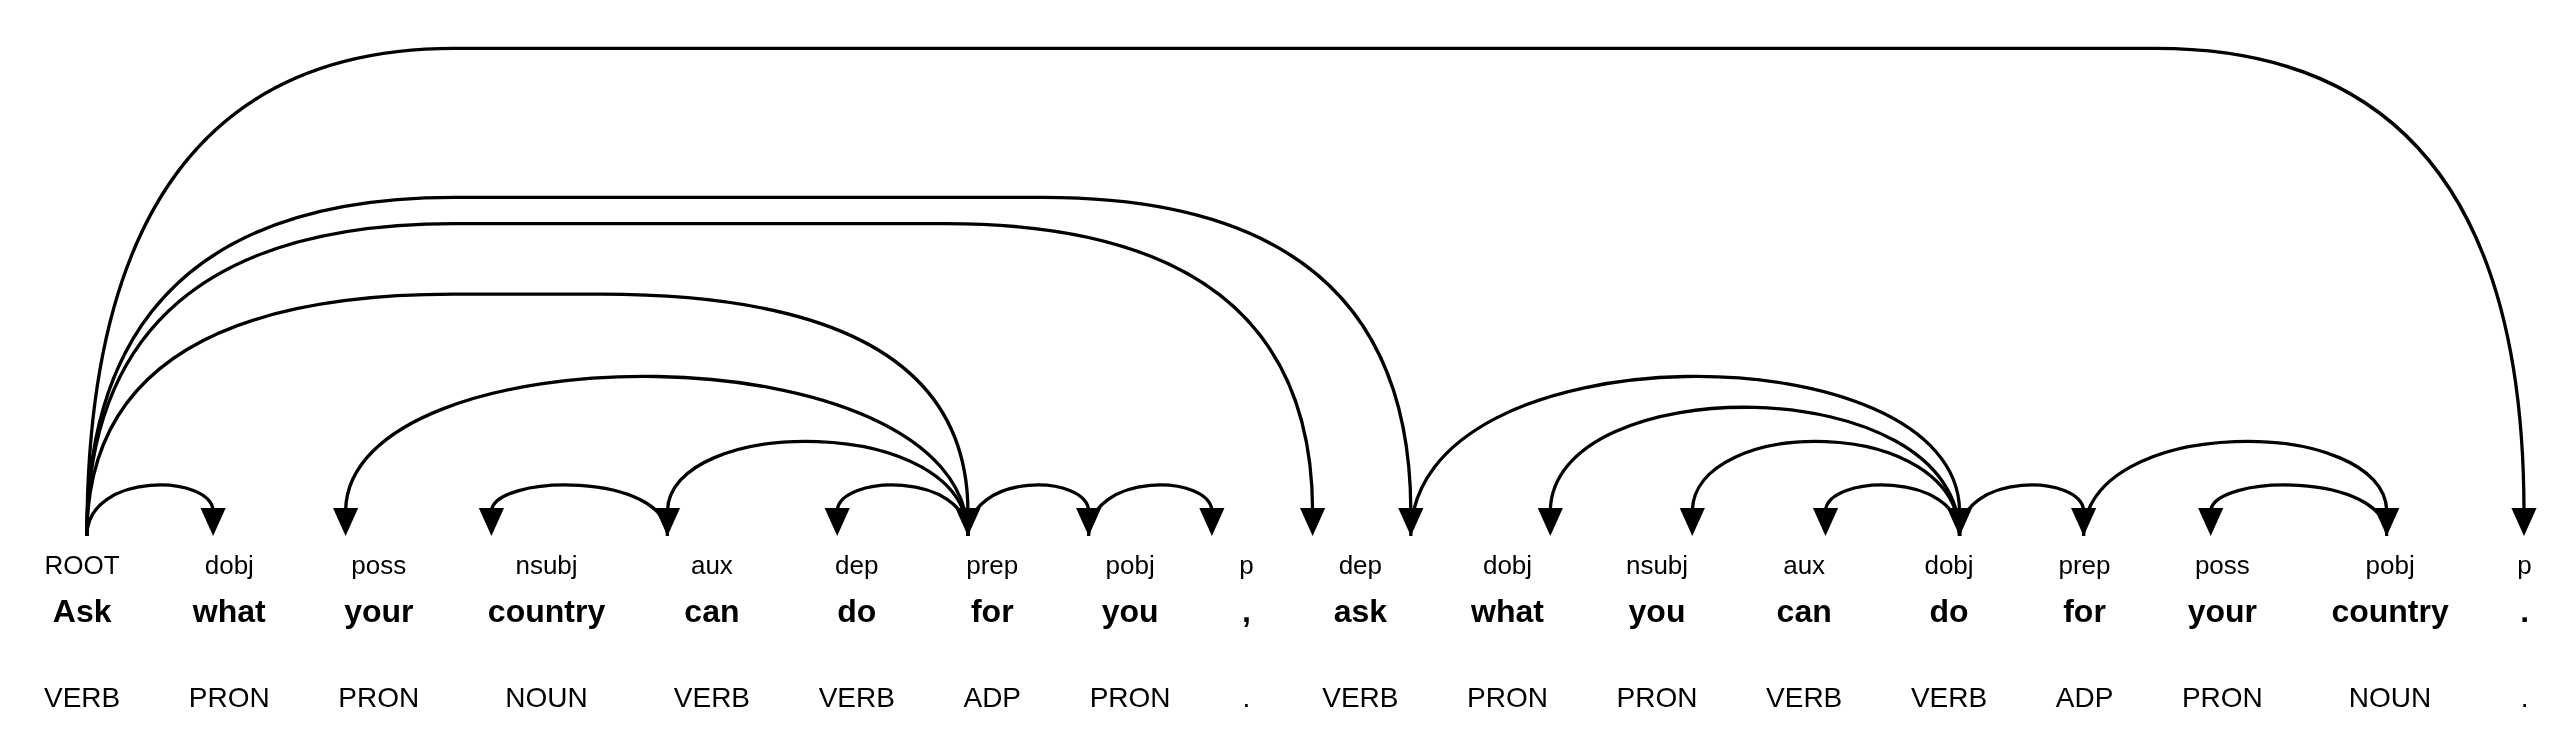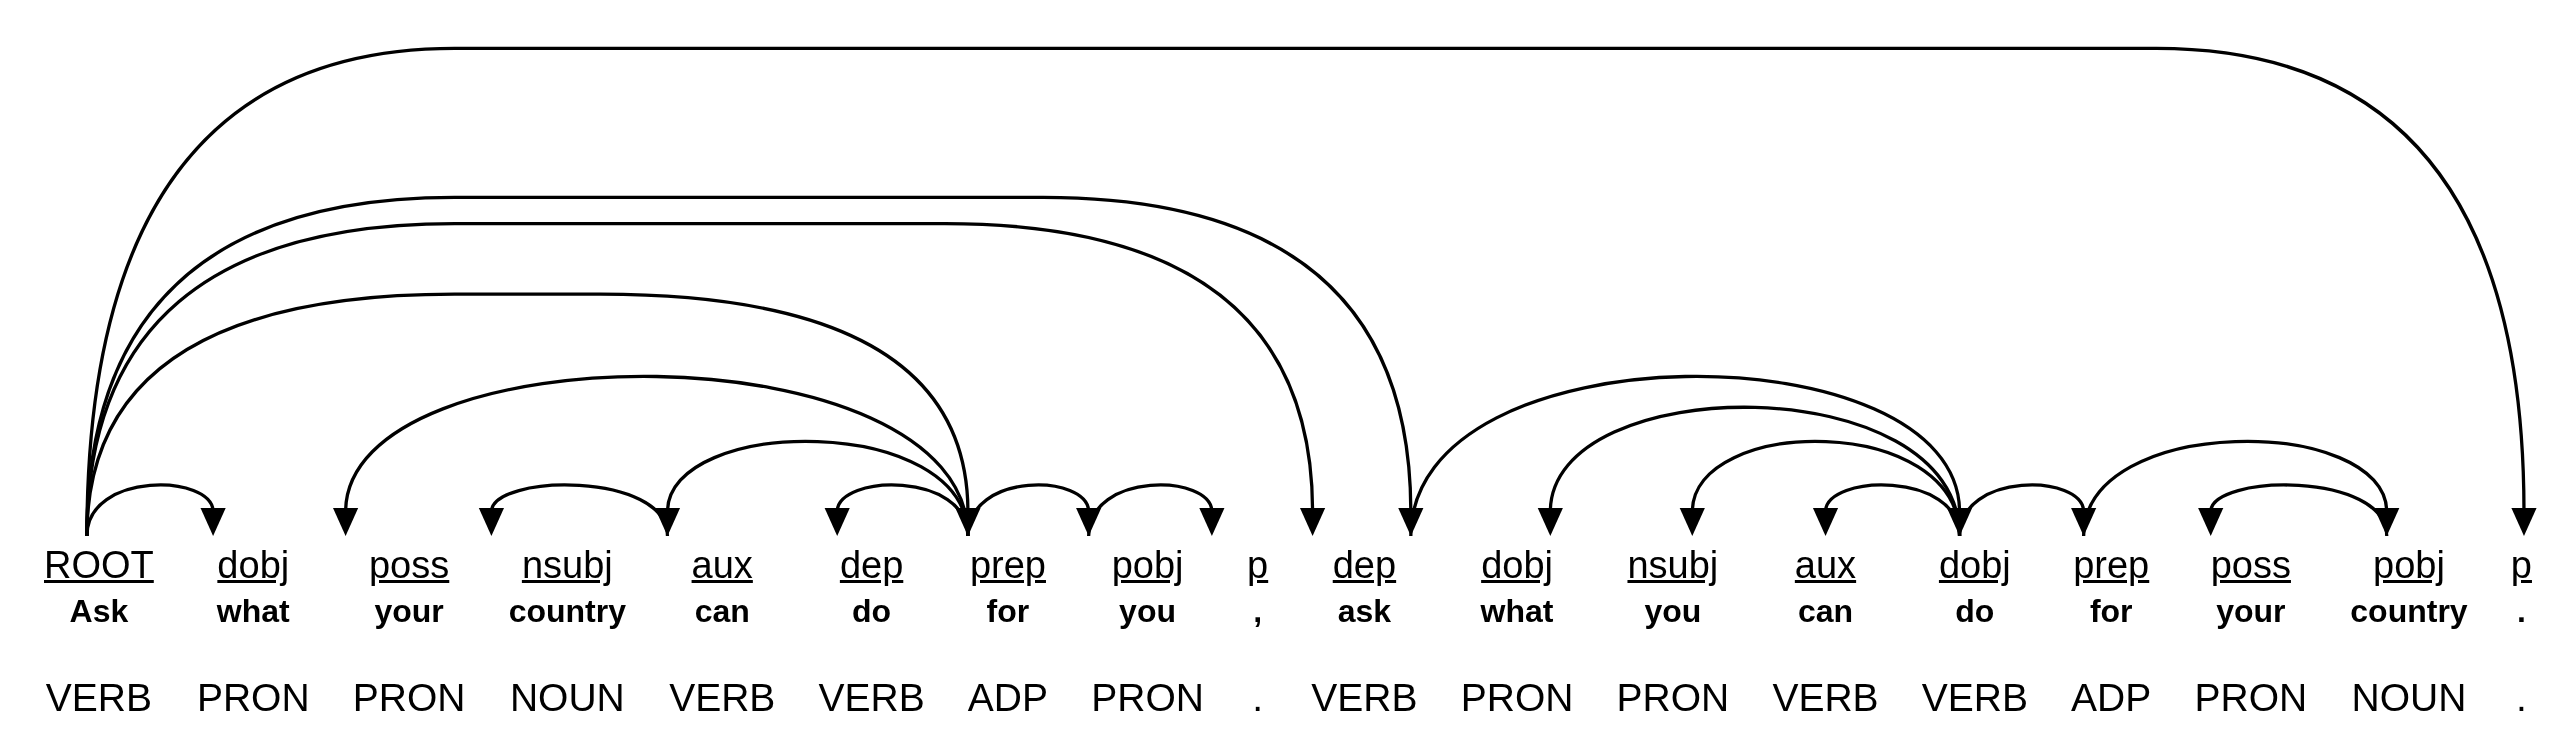--- a/index.html
+++ b/index.html
@@ -34,34 +34,33 @@
     align-items: flex-start;
     padding: 0 44px;
   }
   .tok {
     display: flex;
     flex-direction: column;
     align-items: center;
     flex: 0 0 auto;
   }
   .dep {
-    font-size: 38px;
+    font-size: 26px;
     line-height: 35px;
     white-space: pre;
-    text-decoration: underline;
   }
   .word {
     font-size: 32px;
     line-height: 52px;
     font-weight: bold;
     margin-top: 1.9px;
     white-space: pre;
   }
   .pos {
-    font-size: 39px;
+    font-size: 28px;
     line-height: 35px;
     margin-top: 43px;
     white-space: pre;
   }
 </style>
 </head>
 <body>
 
 <div class="canvas">
   <svg class="arcs" id="arcs-svg" viewBox="0 0 2662 775">

